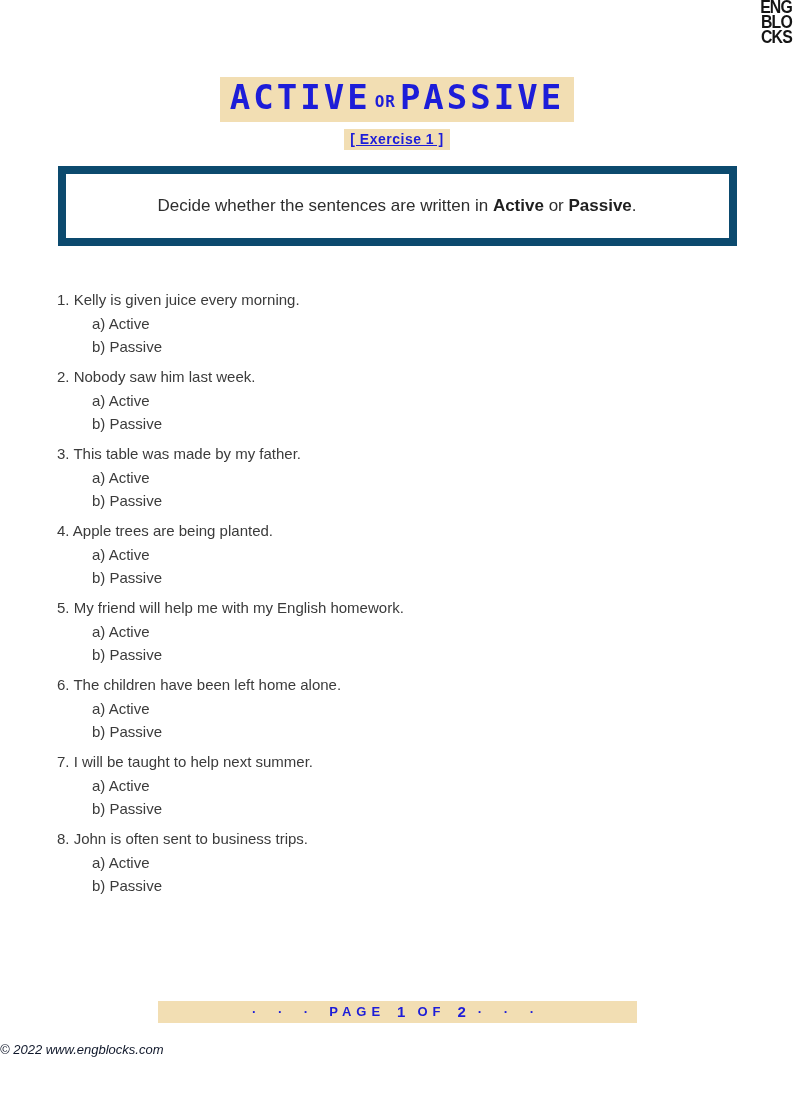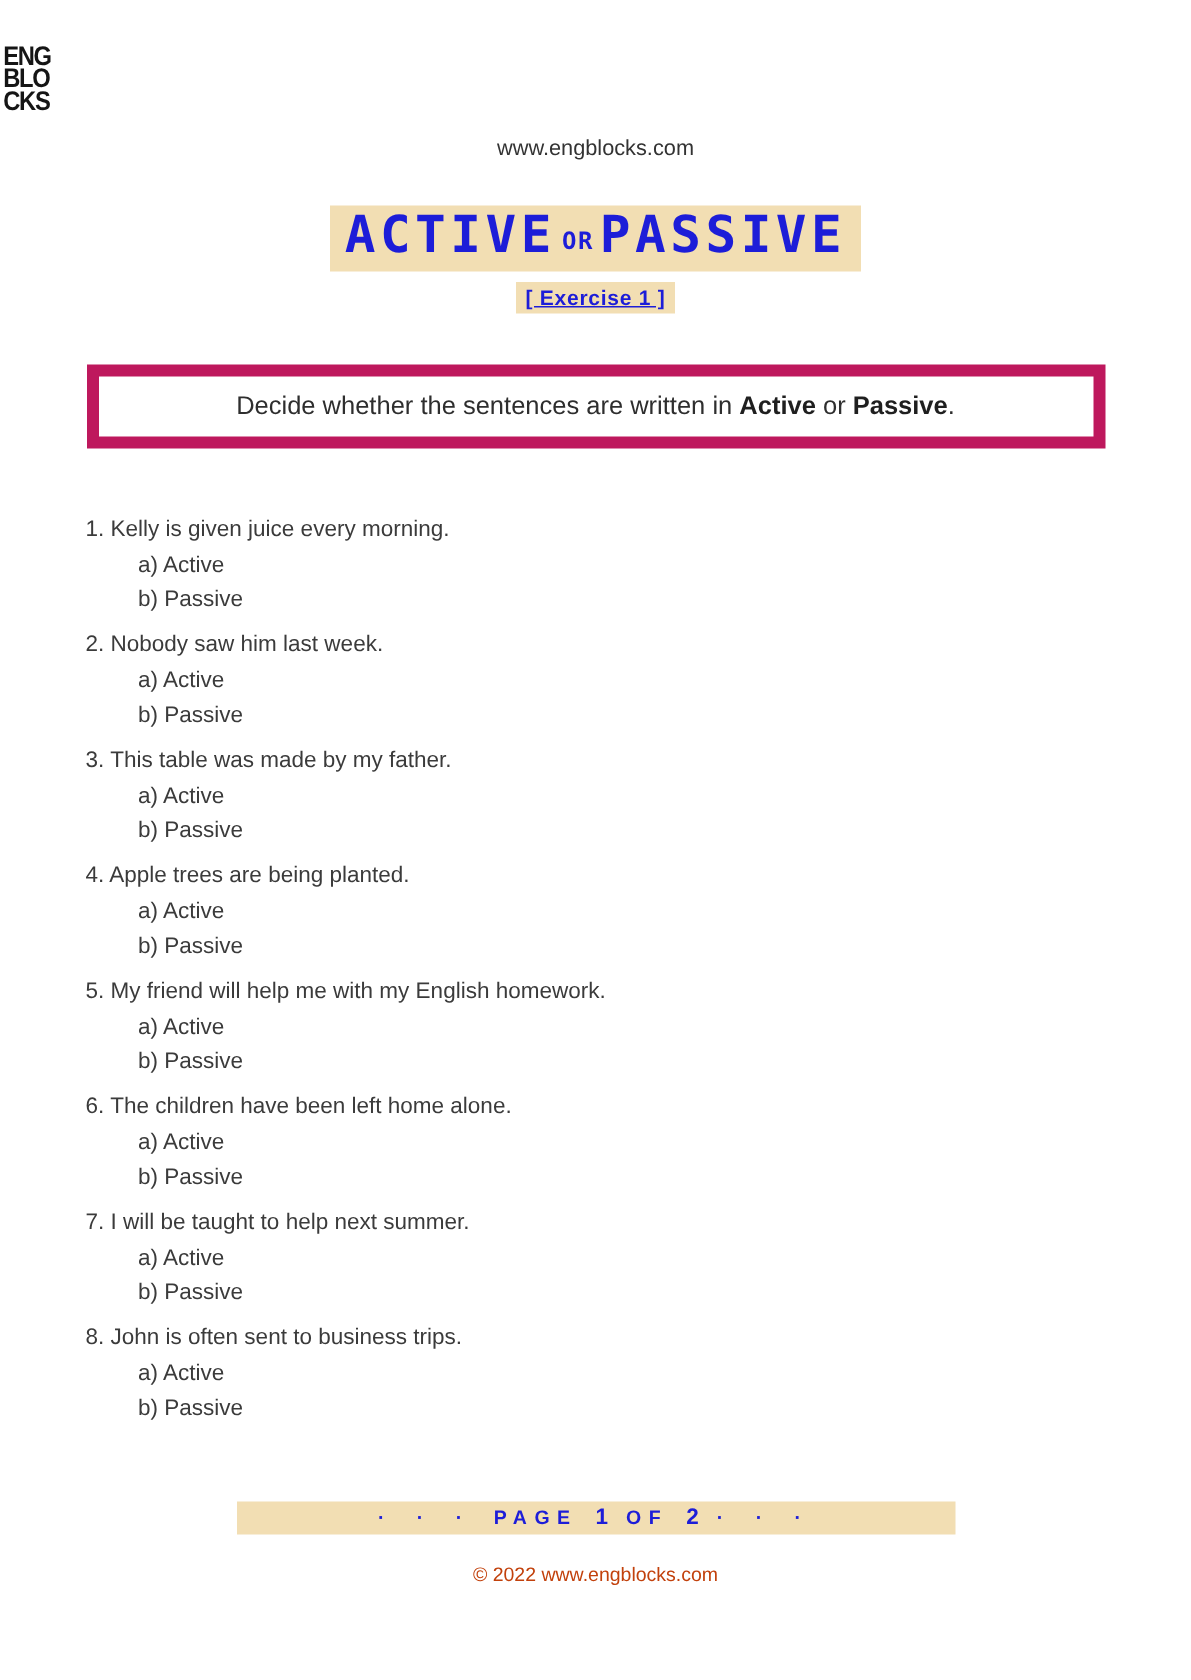--- a/index.html
+++ b/index.html
@@ -7,21 +7,21 @@
   body {
     width: 794px; height: 1120px;
     font-family: "Liberation Sans", sans-serif;
     color: #3b3b3b;
     position: relative;
     overflow: hidden;
   }
   .sheet { position: relative; width: 794px; height: 1120px; }
 
   
-  .logo-wrap { text-align: left; padding-top: 30px; }
+  .logo-wrap { text-align: right; }
   .logo {
     display: inline-block;
     font-family: "Liberation Sans", sans-serif;
     font-weight: 800;
     font-size: 18px;
     line-height: 15px;
     letter-spacing: -1px;
     color: #151515;
     transform: scaleX(0.88);
     transform-origin: center top;
@@ -62,23 +62,23 @@
     font-size: 14px;
     line-height: 21px;
     letter-spacing: 0.5px;
     padding: 0 6px;
     text-decoration: underline;
   }
 
   
   .instruction-box {
     width: 679px;
-    height: 56px;
-    margin: 34px auto 0 auto;
-    border: 8px solid #be185d;
+    height: 80px;
+    margin: 16px auto 0 auto;
+    border: 8px solid #0c4a6e;
     background: #ffffff;
     display: flex;
     align-items: center;
     justify-content: center;
     font-size: 17px;
     color: #2e2e2e;
   }
   .instruction-box b { color: #1f1f1f; }
 
   
@@ -124,39 +124,39 @@
   .pb-num {
     font-size: 15px;
     font-weight: bold;
     line-height: 22px;
   }
   .footer-text {
     position: absolute;
     top: 1042px;
     left: 0;
     width: 100%;
-    text-align: center;
-    color: #c2410c;
+    text-align: left;
+    color: #0f172a;
+    font-style: italic;
   }
   .copyright { font-size: 13px; margin-bottom: 7px; }
   .license { font-size: 13px; }
 </style>
 </head>
 <body>
 
 <div class="sheet">
 
   <div class="logo-wrap">
     <div class="logo">
       <div>ENG</div>
       <div>BLO</div>
       <div>CKS</div>
     </div>
   </div>
-  <div class="site-url">www.engblocks.com</div>
 
   <div class="title-wrap">
     <span class="title-hl"><span>ACTIVE</span><span class="t-or">OR</span><span>PASSIVE</span></span>
   </div>
   <div class="subtitle-wrap">
     <span class="subtitle-hl">[ Exercise 1 ]</span>
   </div>
 
   <div class="instruction-box">
     <div><span>Decide whether the sentences are written in </span><b>Active</b><span> or </span><b>Passive</b><span>.</span></div>

